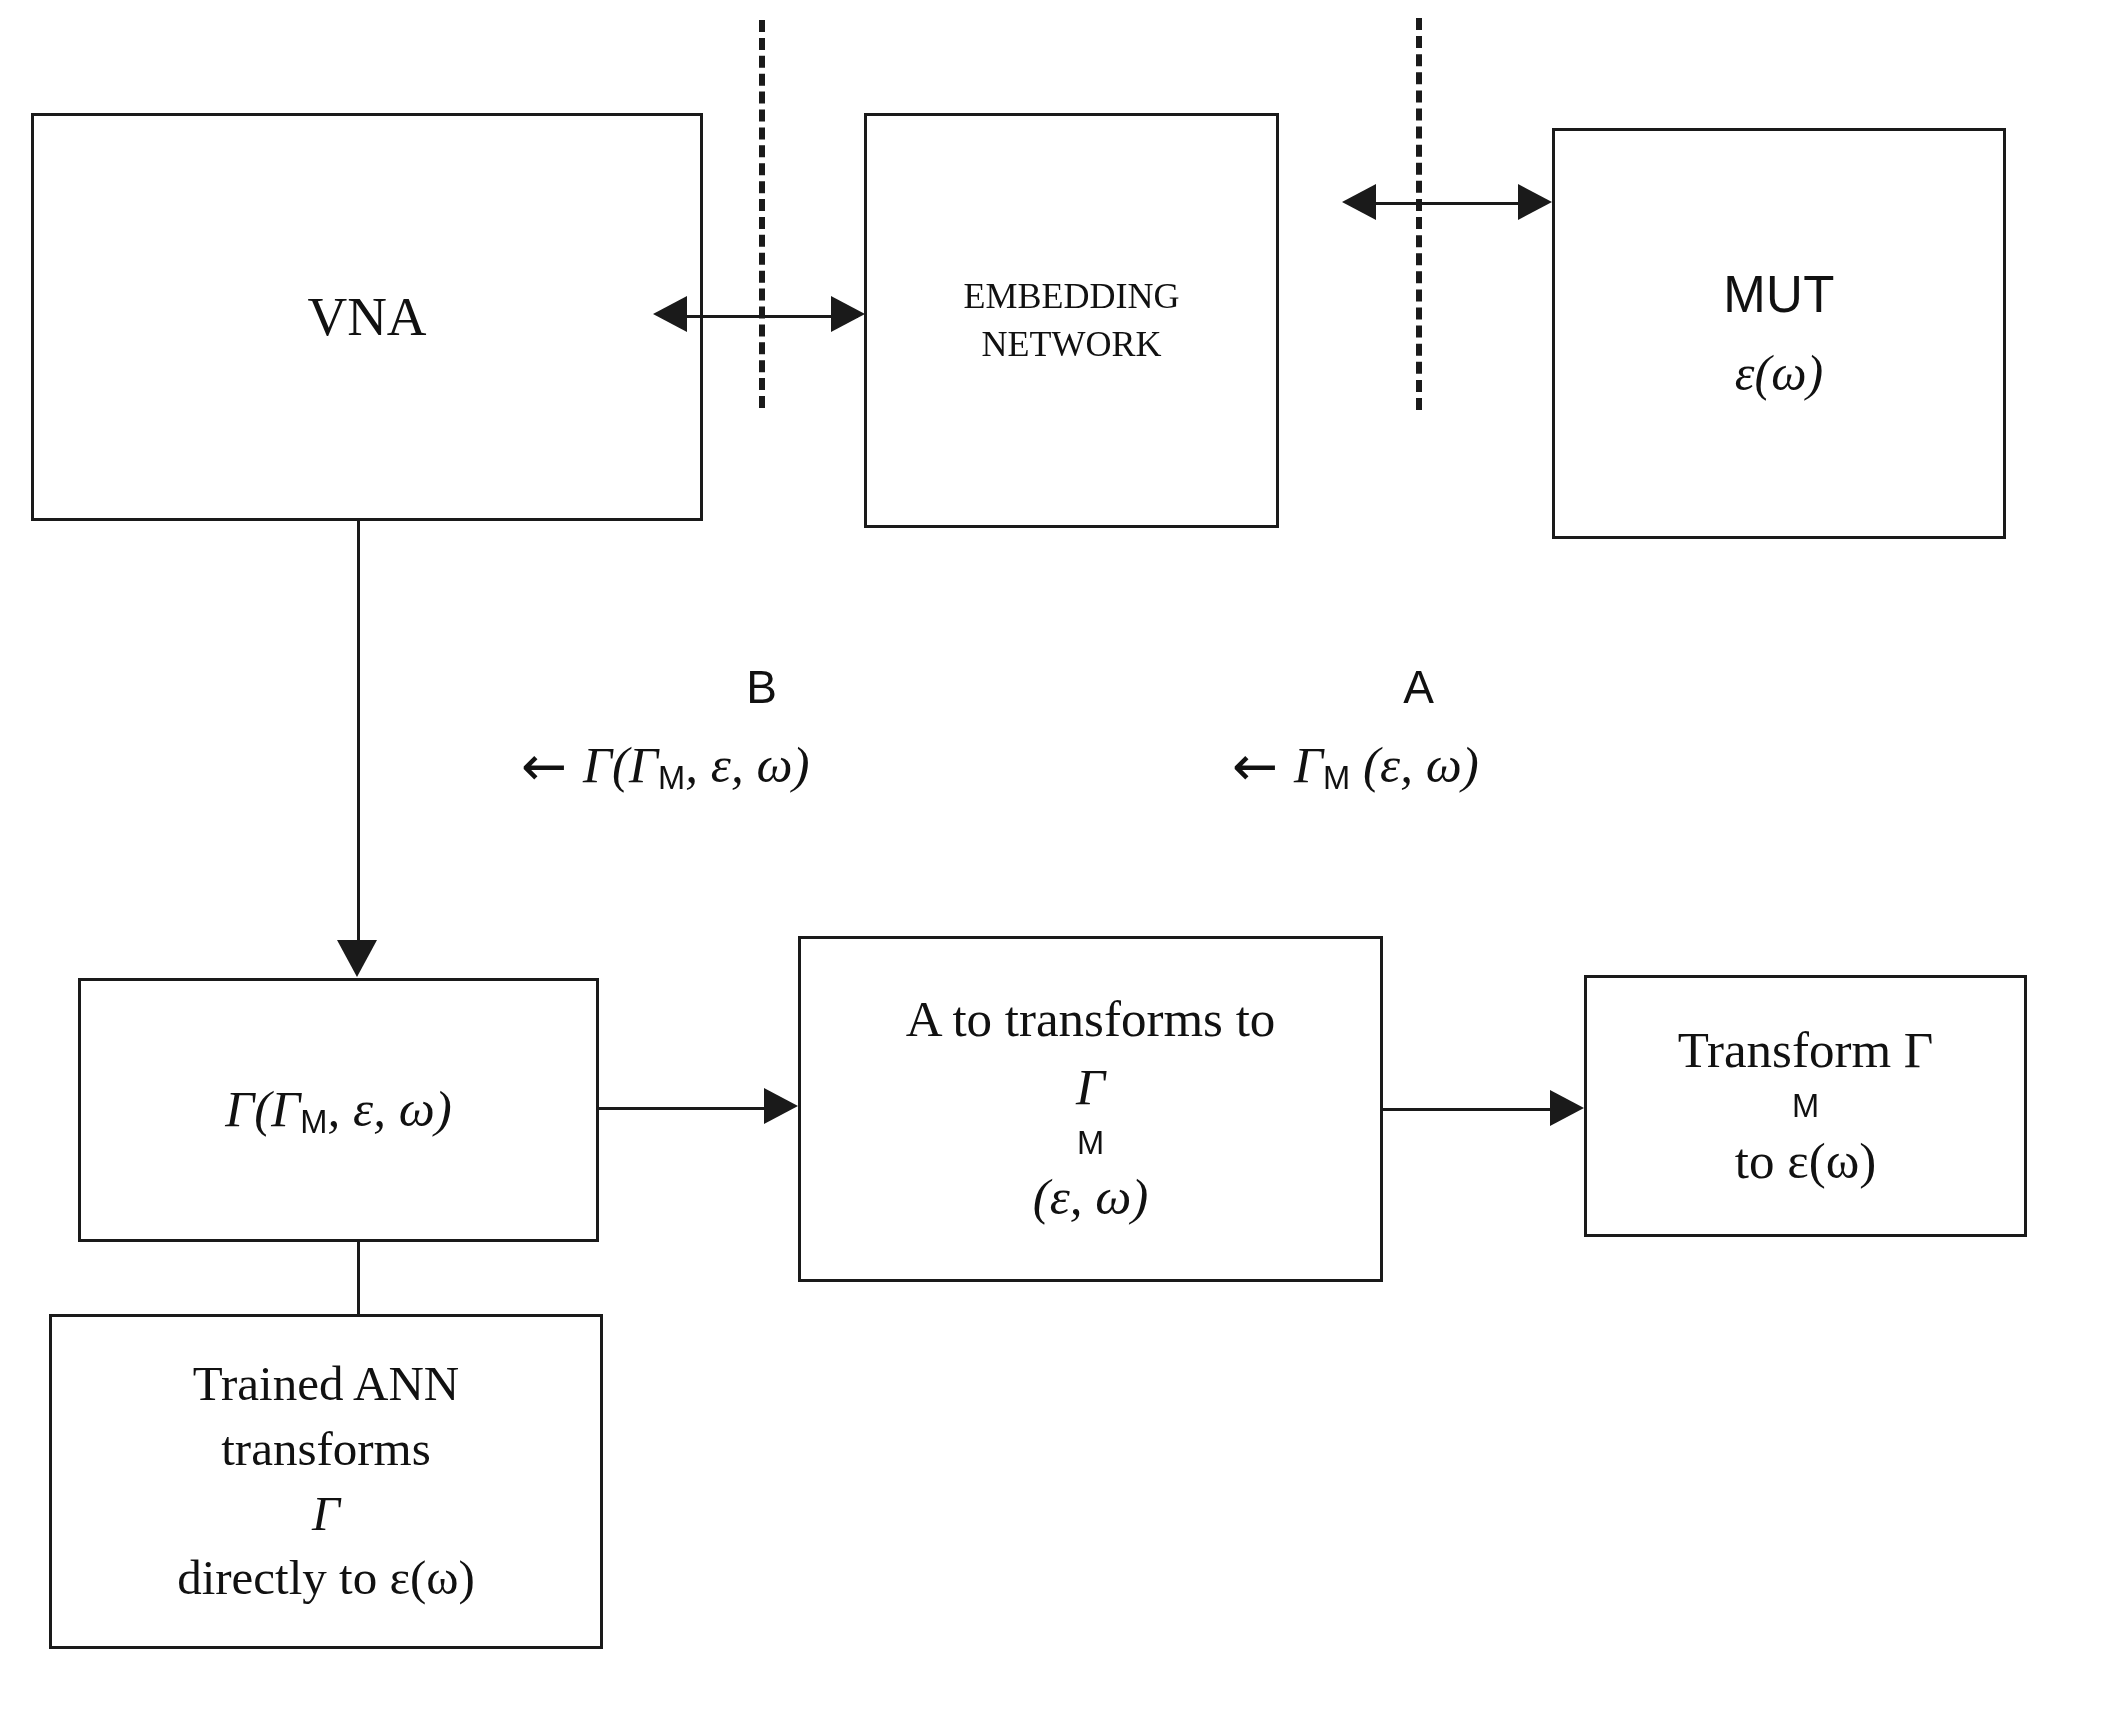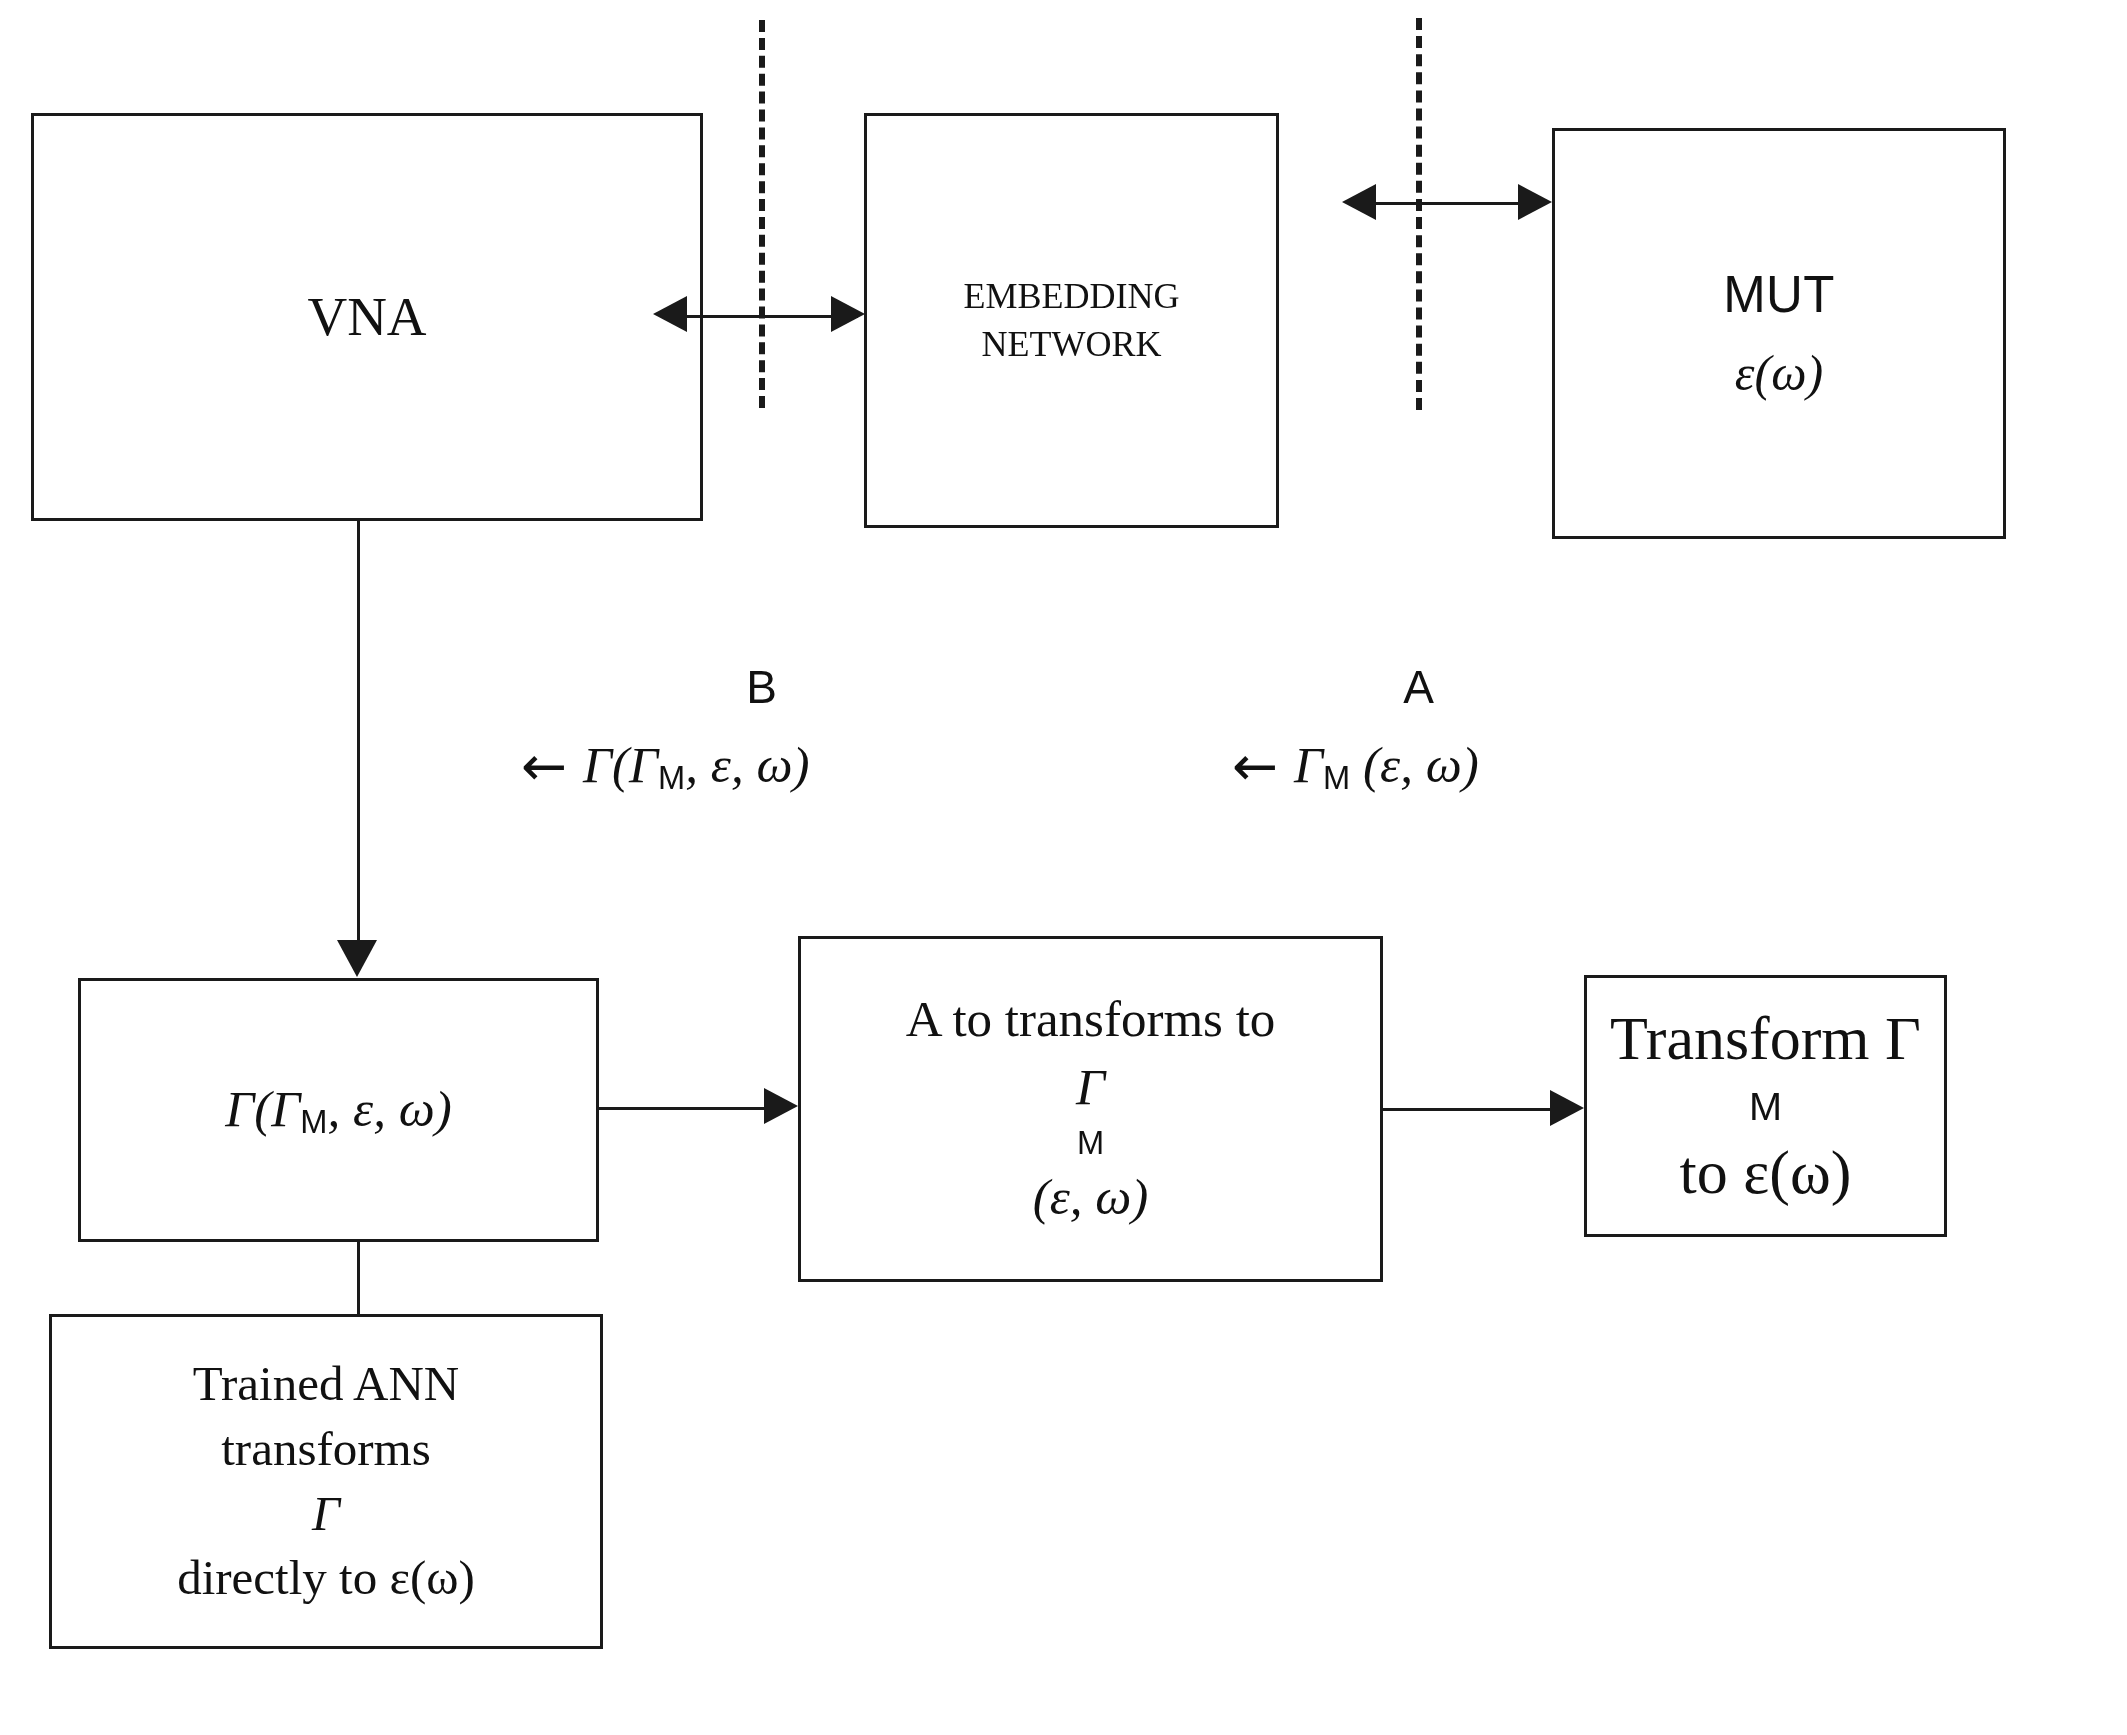--- a/index.html
+++ b/index.html
@@ -36,21 +36,21 @@
     padding: 0 8.9px;
     box-sizing: border-box;
   }
 
   
   #box-vna      { left: 31px;   top: 113px;  width: 672px;  height: 408px;  font-size: 55px; }
   #box-embed    { left: 864px;  top: 113px;  width: 415px;  height: 415px;  font-size: 36px; }
   #box-mut      { left: 1552px; top: 110px;  width: 454px;  height: 411px; margin-top: 18px;  }
   #box-gamma    { left: 78px;   top: 978px; width: 521px;  height: 264px;  font-size: 51px; }
   #box-calib    { left: 798px;  top: 936px; width: 585px;  height: 346px;  font-size: 51px; }
-  #box-transf   { left: 1584px; top: 975px; width: 363px;  height: 262px;  font-size: 62px; }
+  #box-transf   { left: 1584px; top: 975px; width: 443px;  height: 262px;  font-size: 51px; }
   #box-ann      { left: 49px;   top: 1314px; width: 554px;  height: 335px;  font-size: 49px; }
 
   
   #box-mut .mut-acronym {
     font-family: "Liberation Sans", "DejaVu Sans", sans-serif;
     font-size: 51px;
     letter-spacing: 0.4px;
     display: block;
   }
   #box-mut .mut-eps {

